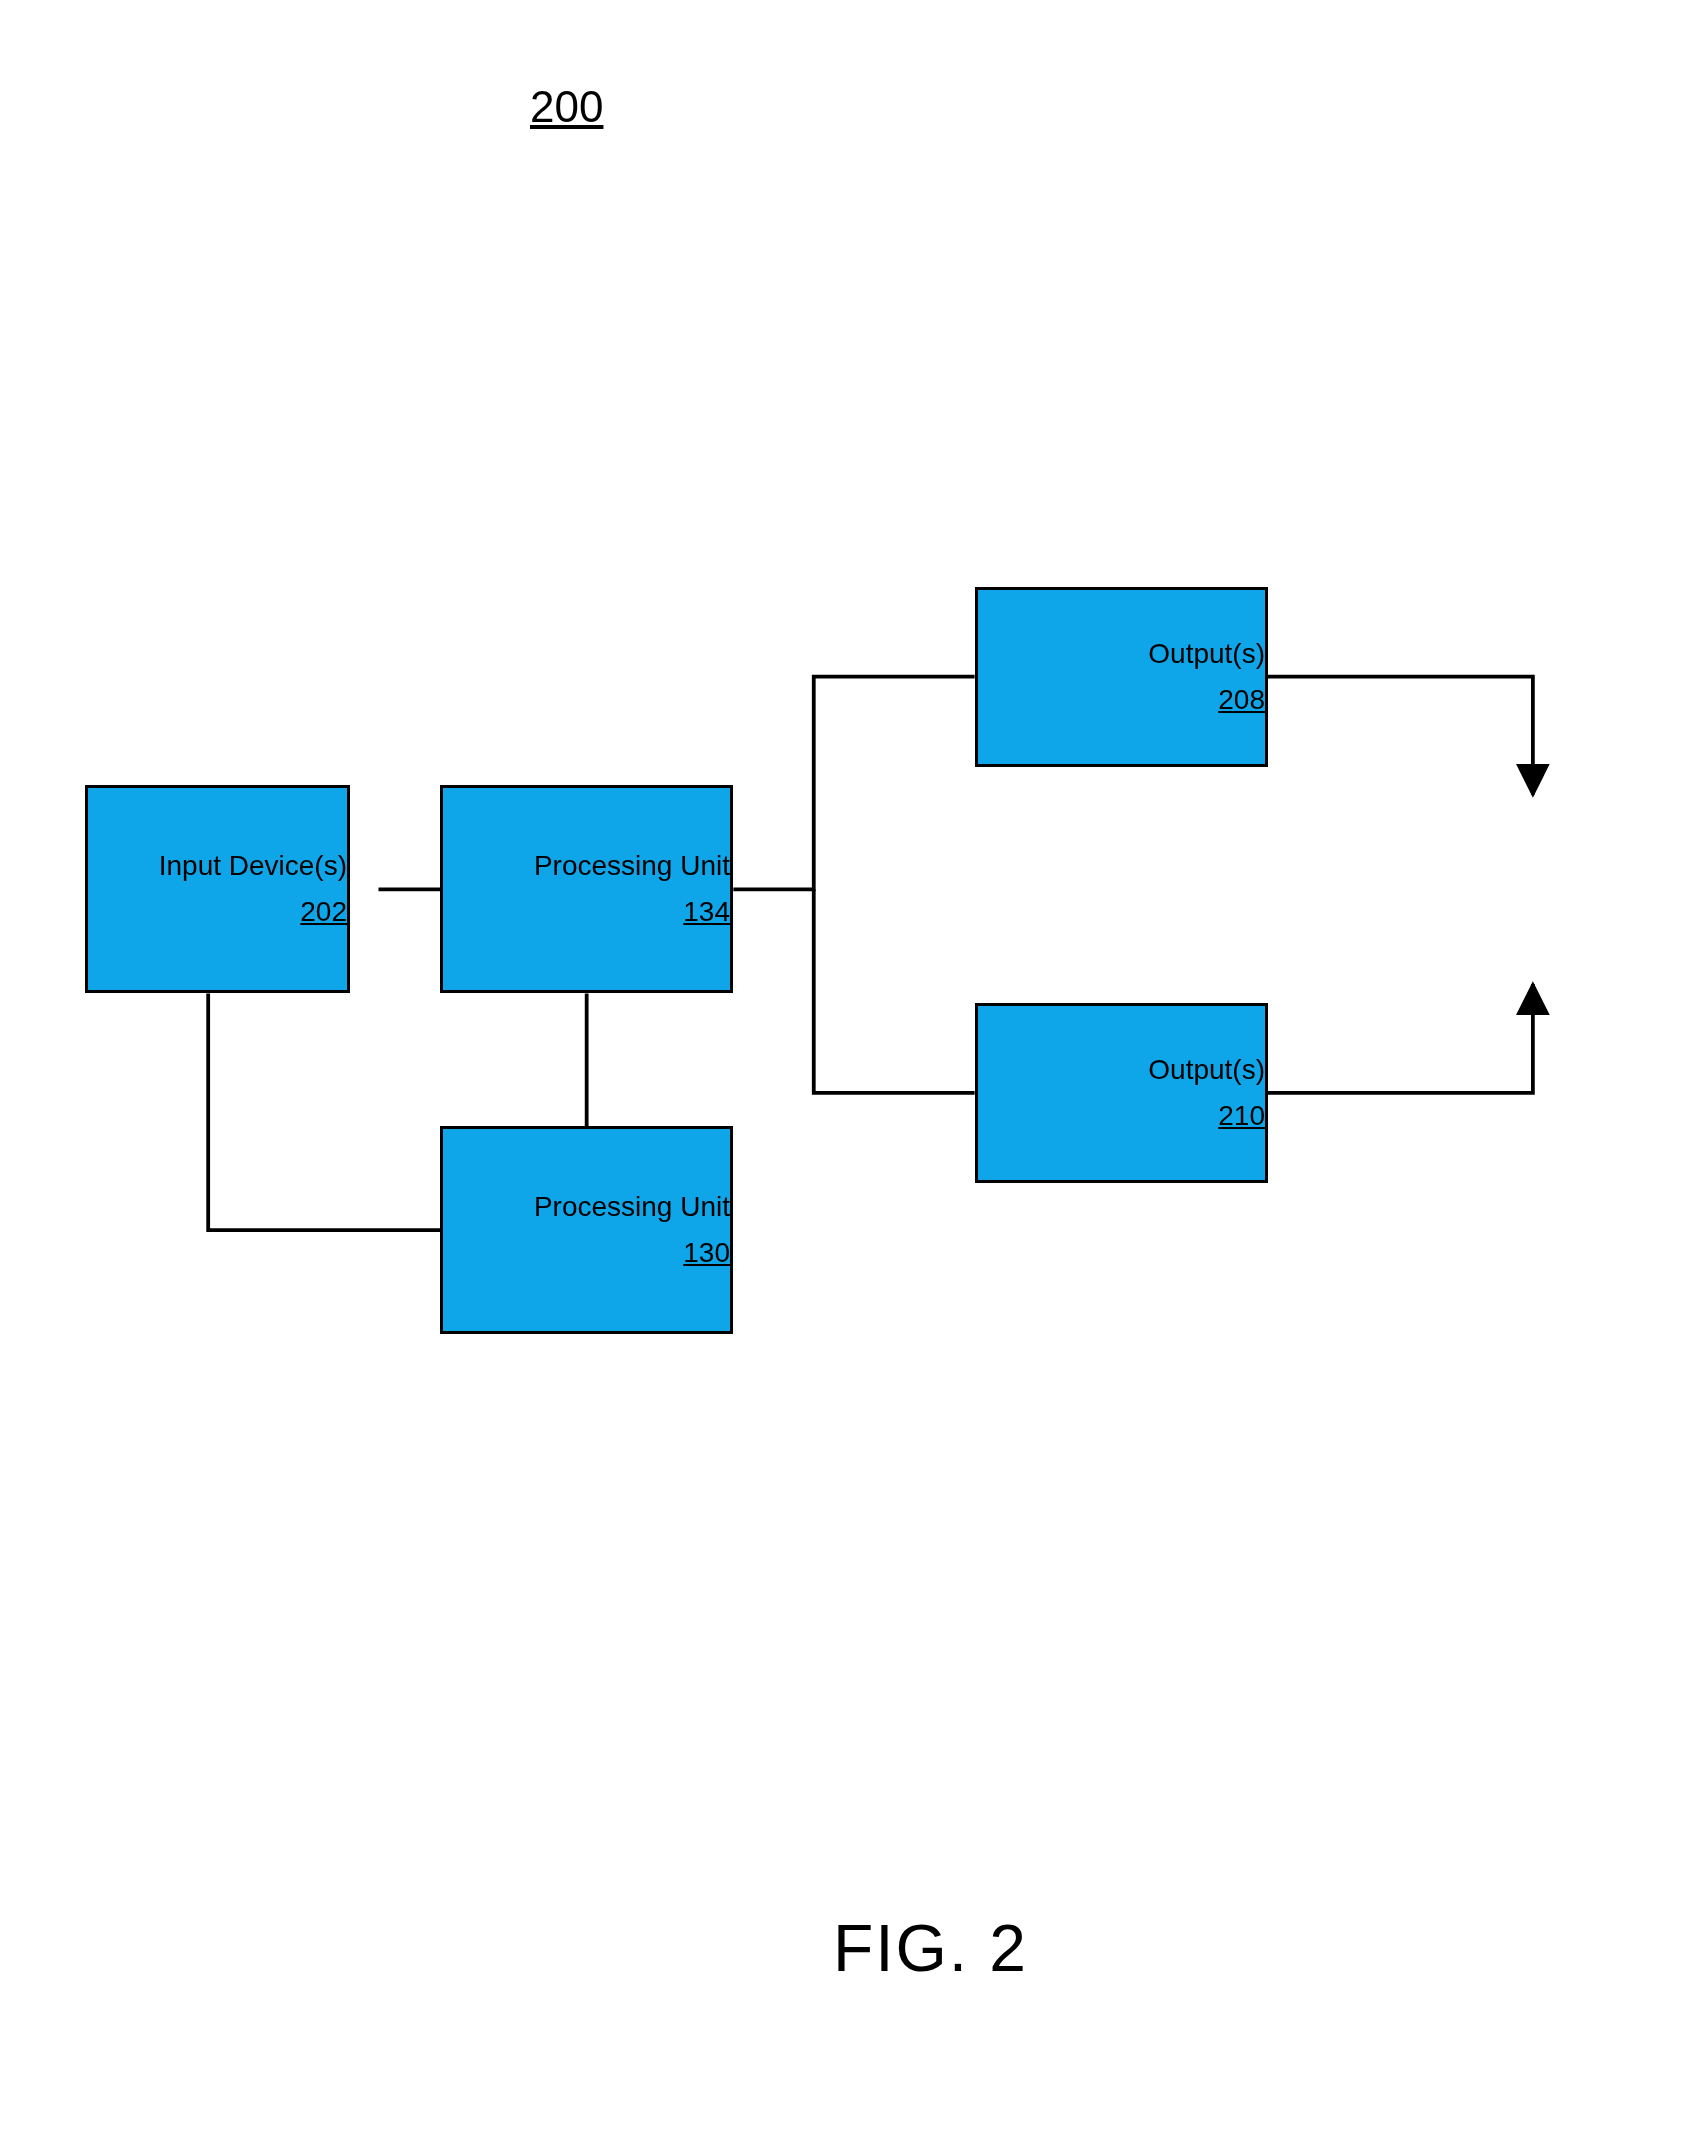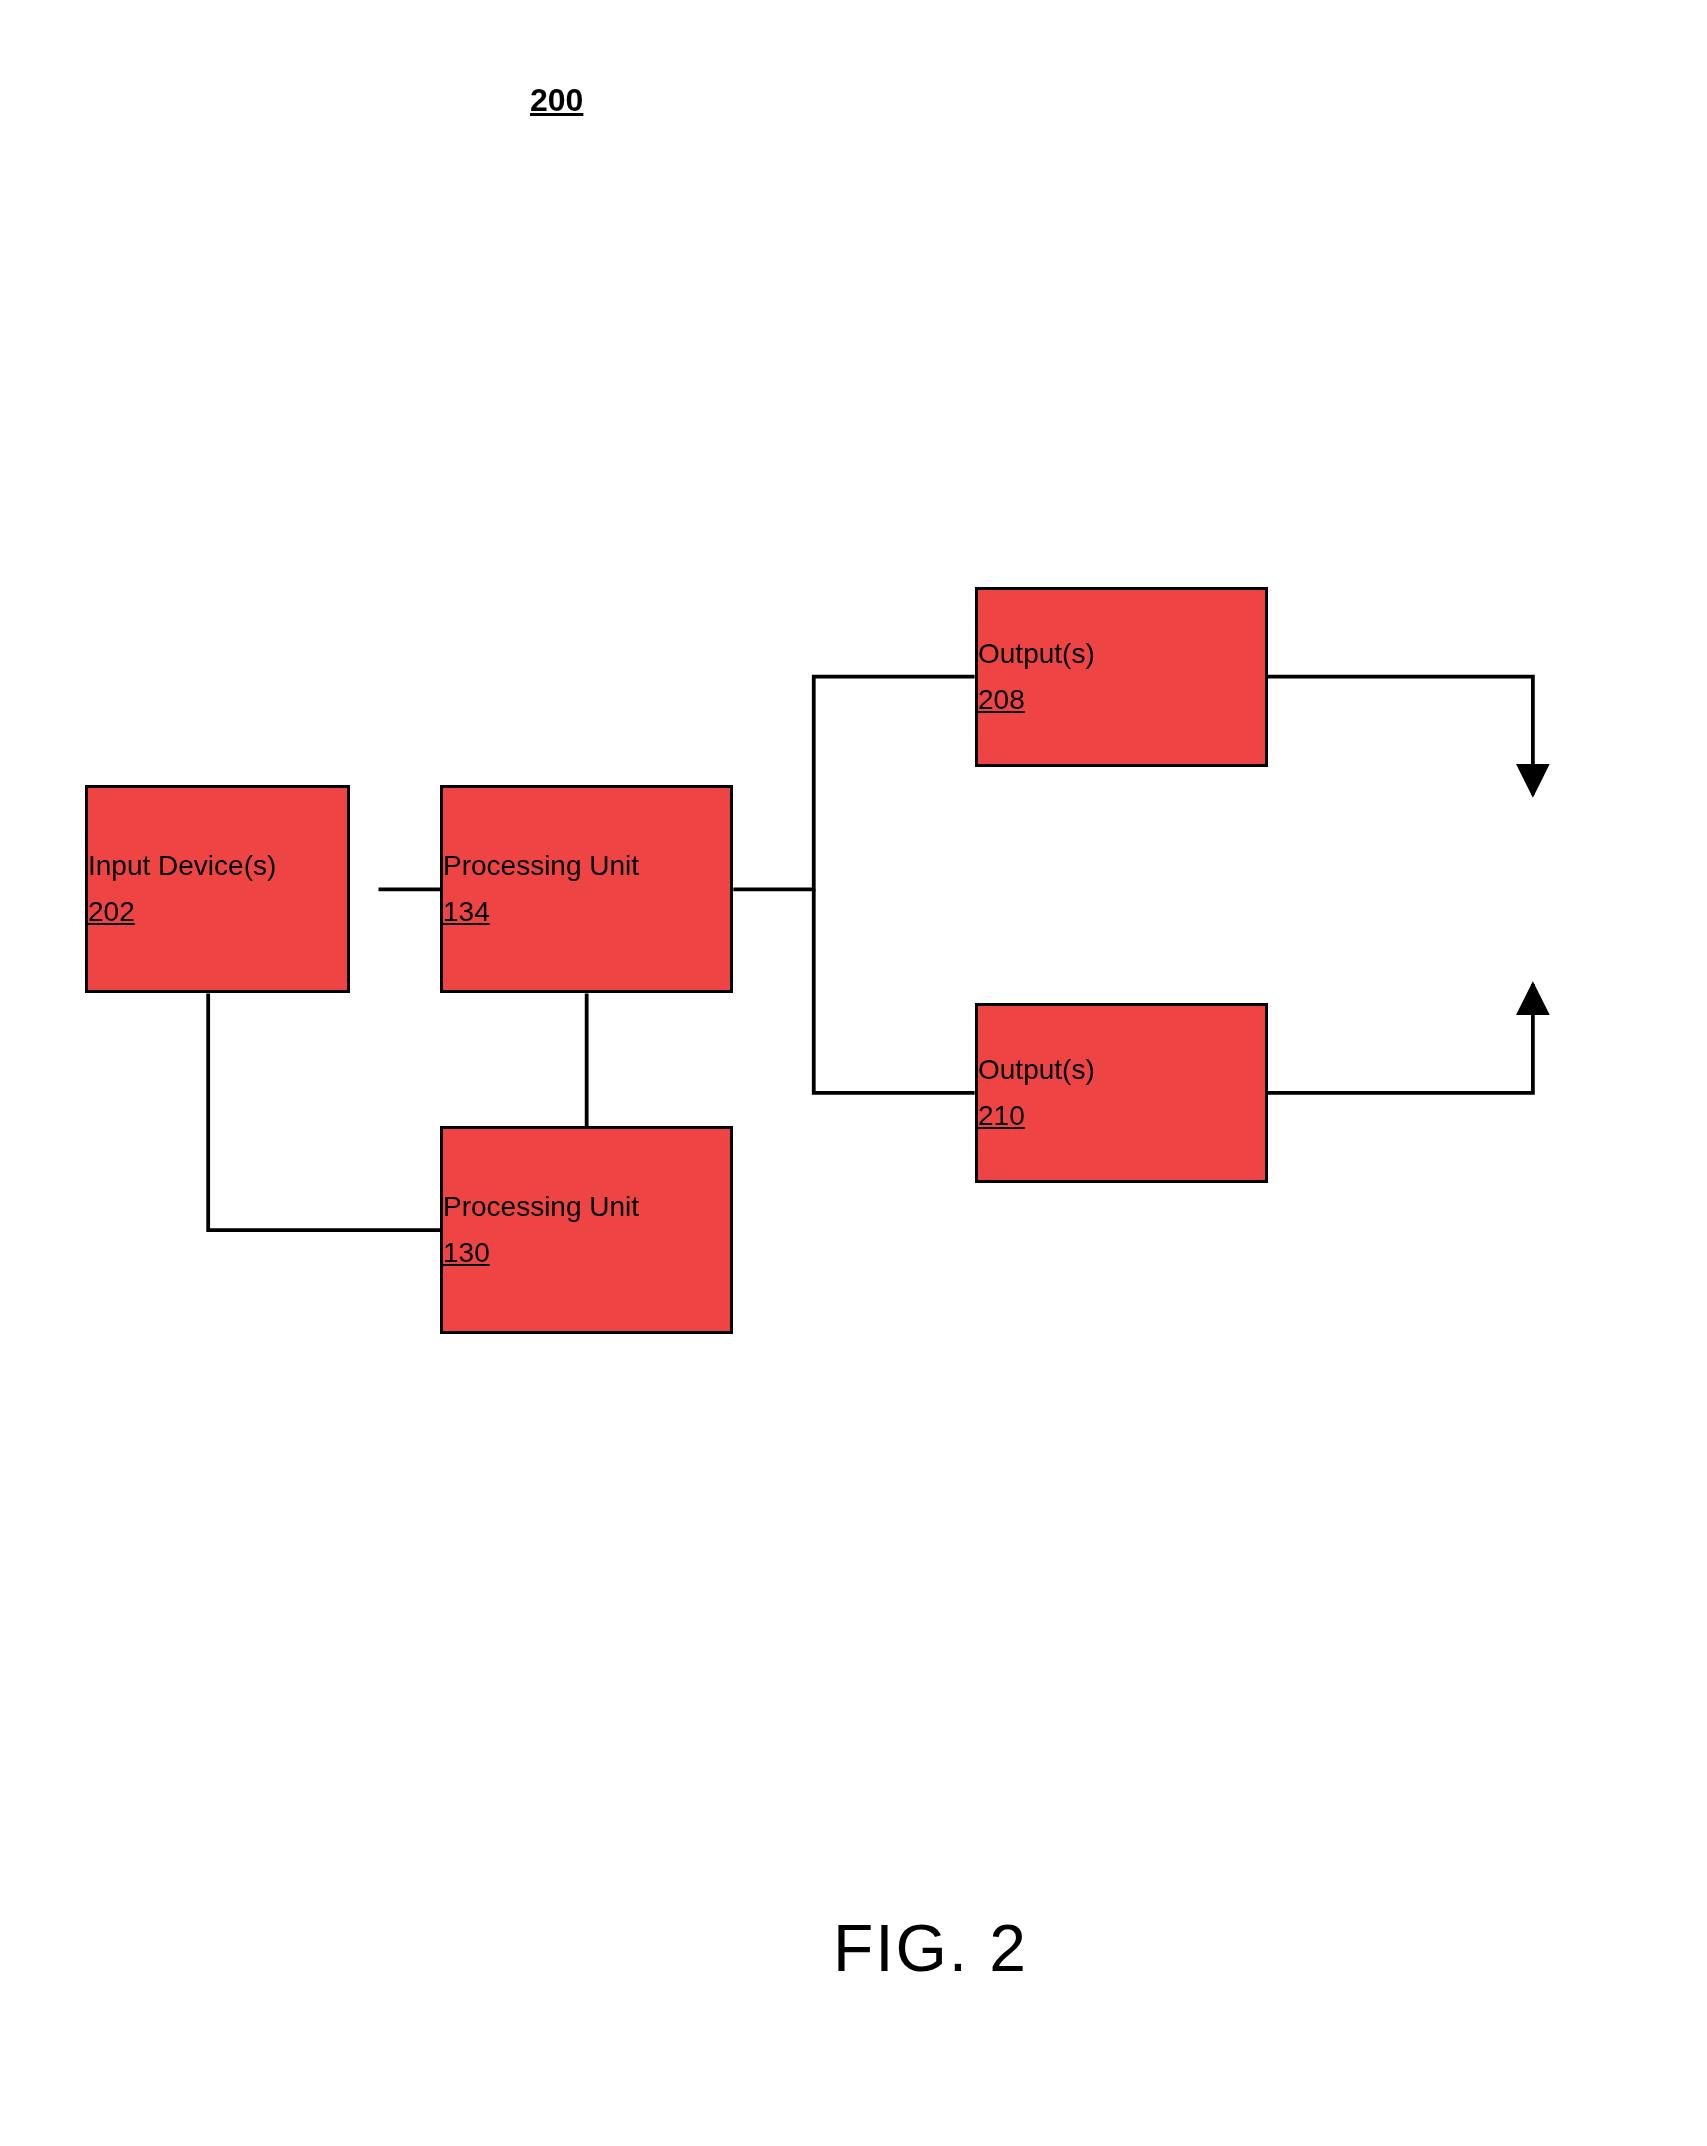--- a/index.html
+++ b/index.html
@@ -9,39 +9,39 @@
     font-family: Arial, Helvetica, sans-serif;
     color: #000;
   }
   .page {
     position: relative;
     width: 1707px;
     height: 2146px;
   }
   .figure-number {
     position: absolute;
-    font-weight: bold;
-    font-size: 32px;
+    font-weight: normal;
+    font-size: 44px;
     text-decoration: underline;
   }
   .figure-caption {
     position: absolute;
     font-size: 66px;
     letter-spacing: 1.9px;
     margin-top: 8px;
   }
   .box {
     position: absolute;
     border: 3.8px solid #000;
-    background: #ef4444;
+    background: #0ea5e9;
     box-sizing: border-box;
     display: flex;
     flex-direction: column;
     justify-content: center;
-    align-items: flex-start;
+    align-items: flex-end;
     text-align: center;
     font-size: 28px;
     line-height: 1.3;
   }
   .box .ref {
     text-decoration: underline;
     margin-top: 9px;
   }
   svg.connectors {
     position: absolute;

